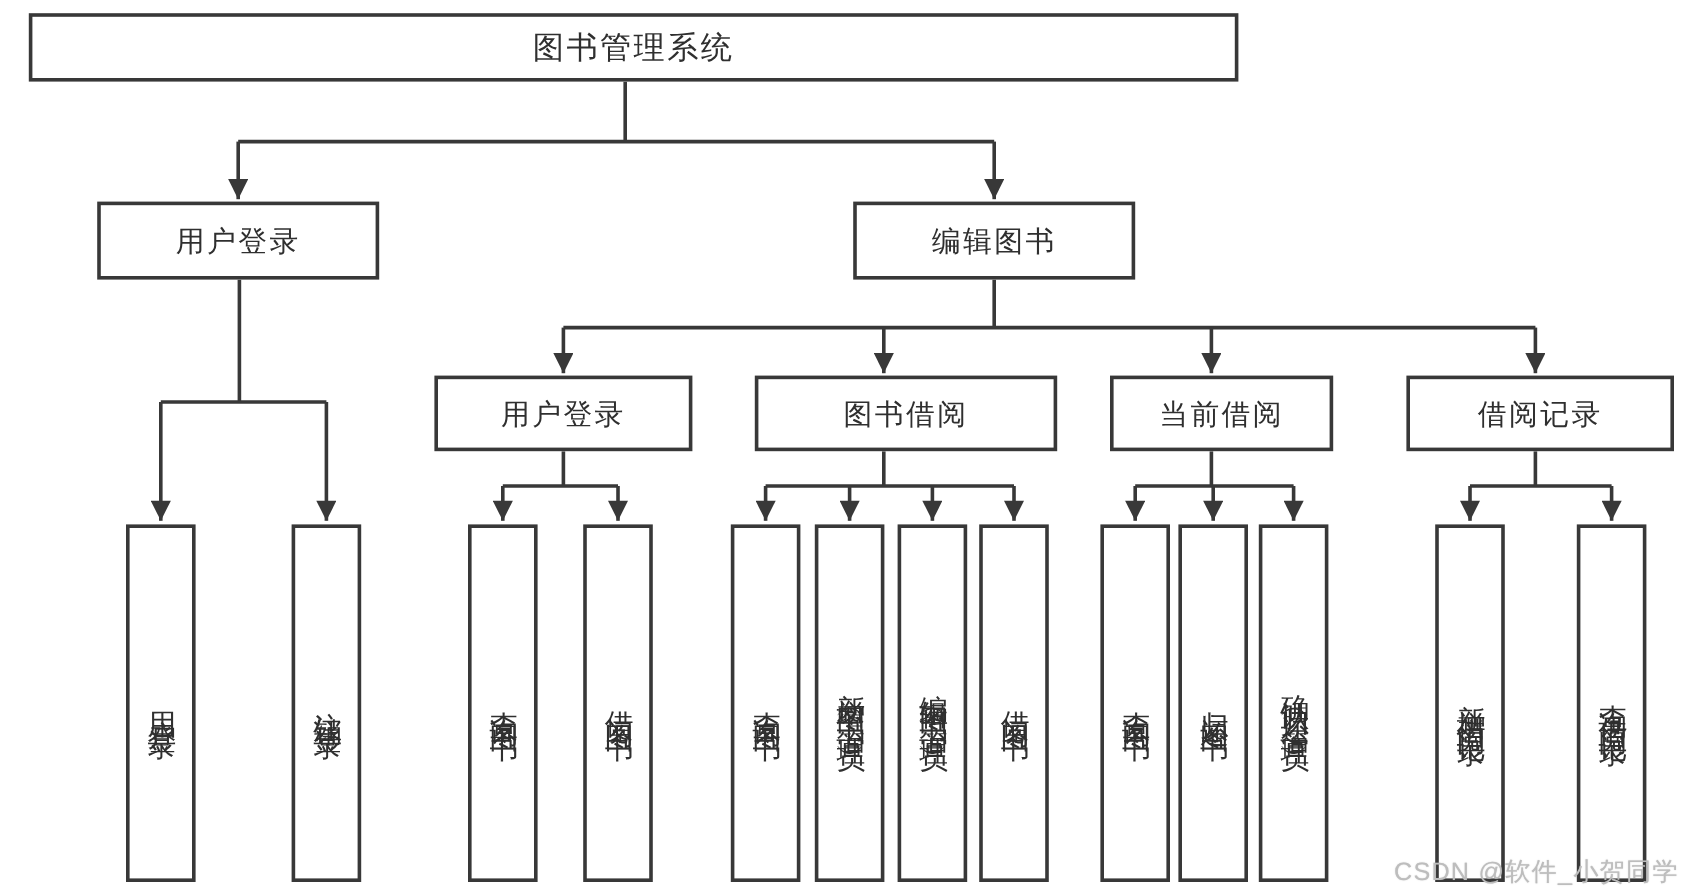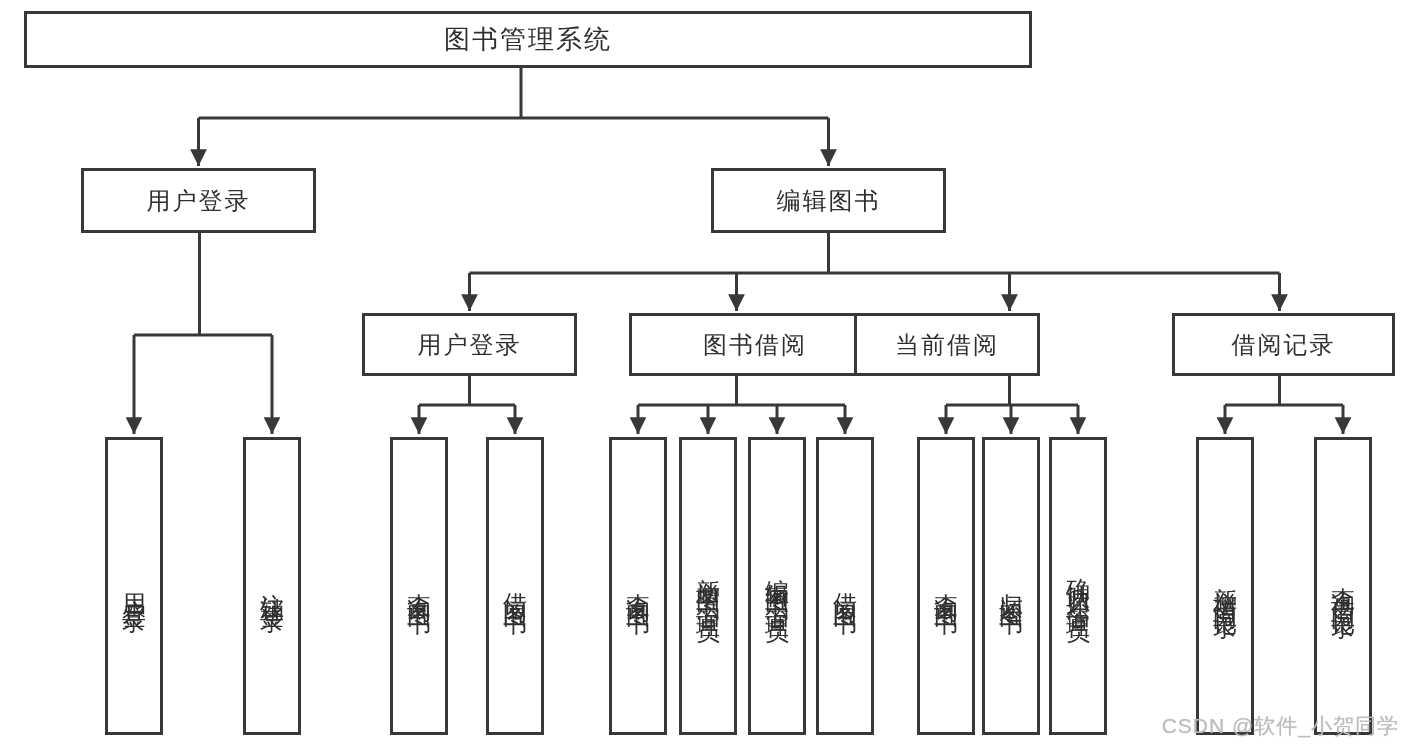--- a/index.html
+++ b/index.html
@@ -112,21 +112,21 @@
   <div class="box h-box" style="left:711px; top:168px; width:235px; height:65px;">
     <span>编辑图书</span>
   </div>
 
   <div class="box h-box" style="left:362px; top:313px; width:215px; height:63px;">
     <span>用户登录</span>
   </div>
   <div class="box h-box" style="left:629px; top:313px; width:252px; height:63px;">
     <span>图书借阅</span>
   </div>
-  <div class="box h-box" style="left:854px; top:313px; width:186px; height:63px;align-items:center;">
+  <div class="box h-box" style="left:925px; top:313px; width:186px; height:63px;align-items:center;">
     <span>当前借阅</span>
   </div>
   <div class="box h-box" style="left:1172px; top:313px; width:223px; height:63px;">
     <span>借阅记录</span>
   </div>
 
   <div class="box v-box" style="left:105px; top:437px; width:58px; height:298px;">
     <span>用户登录</span>
   </div>
   <div class="box v-box" style="left:243px; top:437px; width:58px; height:298px;">

